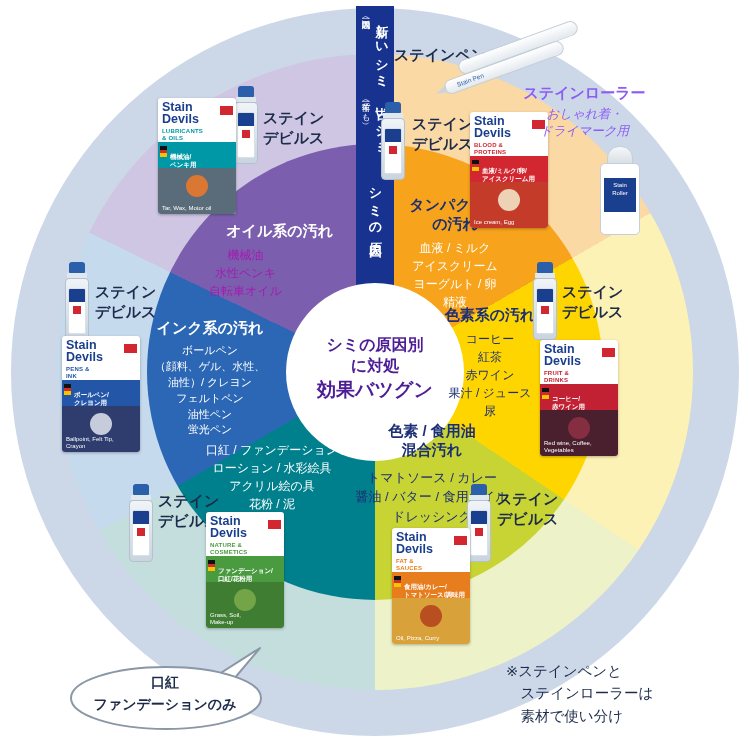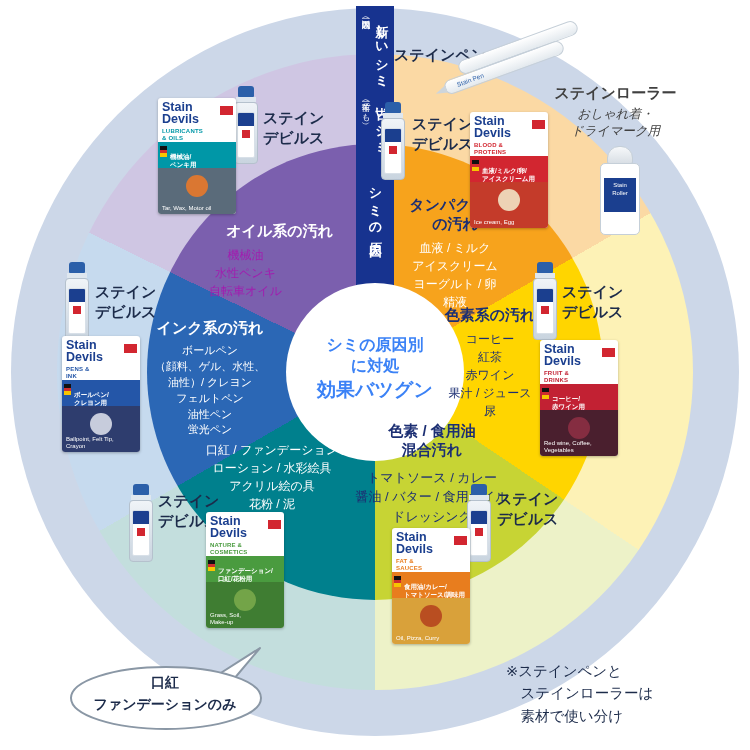--- a/index.html
+++ b/index.html
@@ -4,21 +4,21 @@
 <style>
   html,body{margin:0;padding:0;background:#fff;}
   .canvas{position:relative;width:750px;height:750px;background:#fff;overflow:hidden;
           font-family:"Liberation Sans","DejaVu Sans",sans-serif;}
 
   
   .ring-outer{position:absolute;left:11px;top:8px;width:728px;height:728px;border-radius:50%;background:#ccd7e8;z-index:1;}
   .ring-pastel{position:absolute;left:57px;top:54px;width:636px;height:636px;border-radius:50%;z-index:2;}
   .pie{position:absolute;left:147px;top:144px;width:456px;height:456px;border-radius:50%;z-index:3;}
   .center-circle{position:absolute;left:286px;top:283px;width:178px;height:178px;border-radius:50%;background:#fff;z-index:5;
-                 text-align:center;color:#3b82f6;font-weight:700;}
+                 text-align:center;color:#4c1d95;font-weight:700;}
   .center-l1{margin-top:52px;font-size:16px;}
   .center-l2{font-size:16px;}
   .center-l3{font-size:19px;margin-top:0;}
 
   
   .cause-band{position:absolute;left:356px;top:6px;width:38px;height:330px;background:#17338f;z-index:4;
               display:flex;flex-direction:column;align-items:center;color:#fff;}
   .band-block{writing-mode:vertical-rl;}
   .band-main{display:block;font-size:13px;font-weight:700;letter-spacing:2px;}
   .band-sub{display:block;font-size:8.5px;letter-spacing:0;margin-left:1px;}
@@ -75,21 +75,21 @@
   
   #stain-pen-label{position:absolute;left:394px;top:46px;font-size:15px;font-weight:700;color:#1c2b4a;z-index:12;}
   .pen{position:absolute;width:126px;height:15px;background:linear-gradient(180deg,#ffffff,#e3e9ee);
        border:1px solid #c5cfd8;border-radius:8px;box-sizing:border-box;z-index:12;}
   #pen-back{left:455px;top:40px;transform:rotate(-20deg);}
   #pen-front{left:441px;top:60px;transform:rotate(-20deg);}
   .pen-tip{position:absolute;left:-11px;top:3px;width:12px;height:8px;background:#cdd5db;clip-path:polygon(0 60%,100% 0,100% 100%);}
   .pen-text{display:block;font-size:6.5px;color:#2b5fa9;line-height:13px;padding-left:12px;white-space:nowrap;overflow:hidden;}
 
   
-  #roller-label{position:absolute;left:548px;top:84px;width:135px;text-align:center;color:#404040;z-index:12;}
+  #roller-label{position:absolute;left:517px;top:84px;width:135px;text-align:center;color:#8b5cf6;z-index:12;}
   .roller-title{font-size:15px;font-weight:700;}
   .roller-sub{font-size:12.5px;line-height:1.35;margin-top:3px;white-space:pre-line;font-style:italic;}
   #roller{position:absolute;left:600px;top:146px;z-index:12;}
   .roller-cap{width:26px;height:18px;margin:0 auto;background:linear-gradient(180deg,#f6f8fa,#d9dfe5);
               border:1px solid #c5cfd8;border-radius:12px 12px 2px 2px;box-sizing:border-box;}
   .roller-body{position:relative;width:40px;height:72px;background:#fff;border:1px solid #c5cfd8;border-radius:5px;
                box-sizing:border-box;margin-top:-1px;}
   .roller-band{position:absolute;left:3px;right:3px;top:14px;height:34px;background:#1b3f8f;color:#fff;font-size:6px;
                text-align:center;line-height:1.3;padding-top:4px;box-sizing:border-box;white-space:pre-line;}
 

